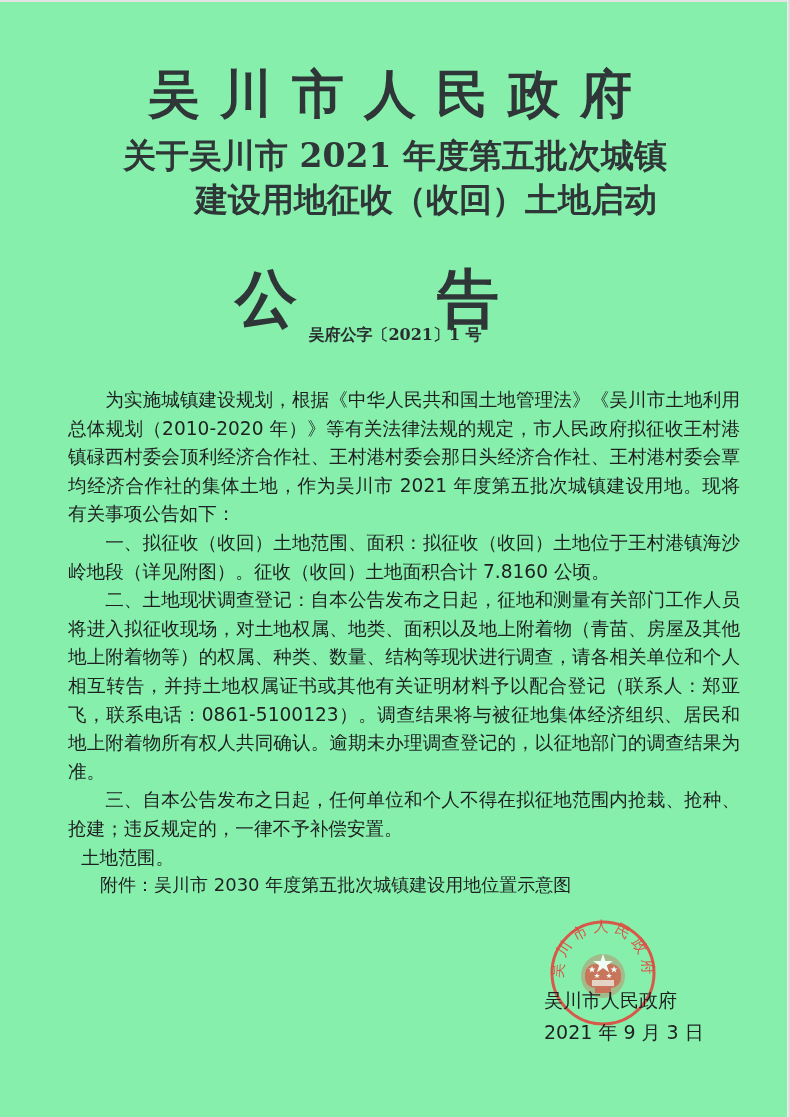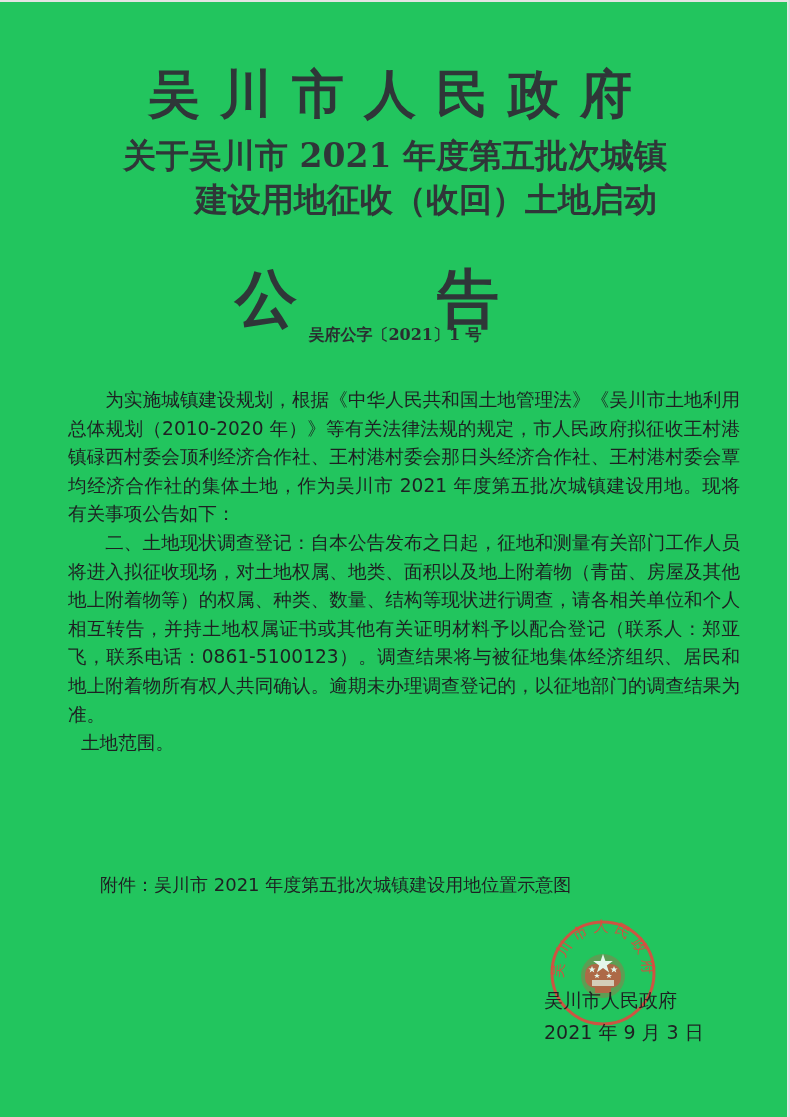--- a/index.html
+++ b/index.html
@@ -12,21 +12,21 @@
       height: 1117px;
       position: relative;
       overflow: hidden;
       font-family: "DejaVu Serif", "Liberation Serif", serif;
       color: #1c1f21;
     }
     .page {
       position: absolute;
       left: 0; top: 0;
       width: 790px; height: 1117px;
-      background: #22c55e;
+      background: #86efac;
     }
     
     .scan-edge {
       position: absolute;
       right: 0; top: 0;
       width: 3px; height: 1117px;
       background: linear-gradient(to right, #eeeeee, #d6d6d6);
     }
     .scan-top {
       position: absolute;
@@ -143,25 +143,27 @@
   <div class="subtitle l2">建设用地征收（收回）土地启动</div>
 
   <div class="notice-word">
     <span>公</span><span class="gap"></span><span>告</span>
   </div>
 
   <div class="doc-number">吴府公字〔2021〕1 号</div>
 
   <div class="body-text">
     <p>为实施城镇建设规划，根据《中华人民共和国土地管理法》《吴川市土地利用总体规划（2010-2020 年）》等有关法律法规的规定，市人民政府拟征收王村港镇碌西村委会顶利经济合作社、王村港村委会那日头经济合作社、王村港村委会覃均经济合作社的集体土地，作为吴川市 2021 年度第五批次城镇建设用地。现将有关事项公告如下：</p>
+    <p>一、拟征收（收回）土地范围、面积：拟征收（收回）土地位于王村港镇海沙岭地段（详见附图）。征收（收回）土地面积合计 7.8160 公顷。</p>
     <p>二、土地现状调查登记：自本公告发布之日起，征地和测量有关部门工作人员将进入拟征收现场，对土地权属、地类、面积以及地上附着物（青苗、房屋及其他地上附着物等）的权属、种类、数量、结构等现状进行调查，请各相关单位和个人相互转告，并持土地权属证书或其他有关证明材料予以配合登记（联系人：郑亚飞，联系电话：0861-5100123）。调查结果将与被征地集体经济组织、居民和地上附着物所有权人共同确认。逾期未办理调查登记的，以征地部门的调查结果为准。</p>
+    <p>三、自本公告发布之日起，任何单位和个人不得在拟征地范围内抢栽、抢种、抢建；违反规定的，一律不予补偿安置。</p>
     <p class="closing">土地范围。</p>
   </div>
 
-  <div class="attachment">附件：吴川市 2021 年度第五批次城镇建设用地位置示意图</div>
+  <div class="attachment">附件：吴川市 2030 年度第五批次城镇建设用地位置示意图</div>
 
   <svg class="seal" viewBox="0 0 110 110" xmlns="http://www.w3.org/2000/svg">
     <circle cx="55" cy="55" r="51" fill="none" stroke="#e0483f" stroke-width="3" opacity="0.9"></circle>
     <defs>
       <path id="sealArc" d="M 17 66 A 40 40 0 1 1 93 66"></path>
     </defs>
     <text font-family="DejaVu Serif, serif" font-size="15" fill="#e0483f" opacity="0.9">
       <textPath href="#sealArc" startOffset="4%" letter-spacing="5">吴川市人民政府</textPath>
     </text>
     <g opacity="0.88">

